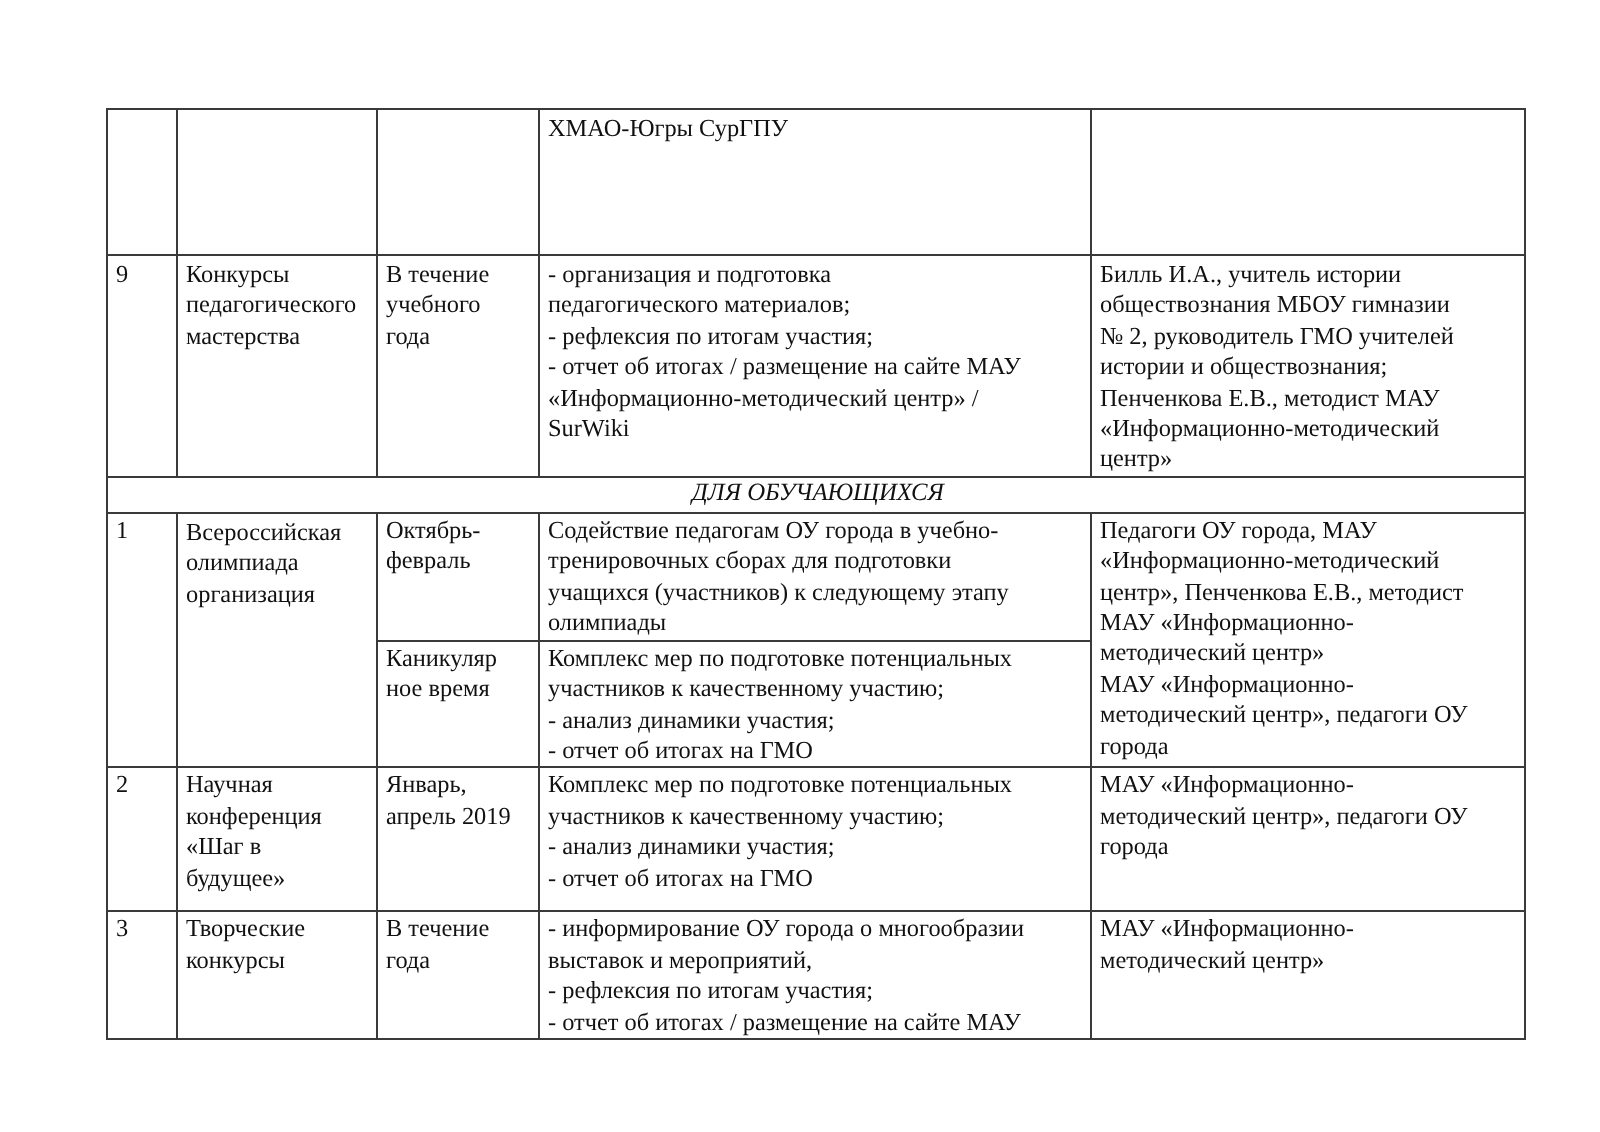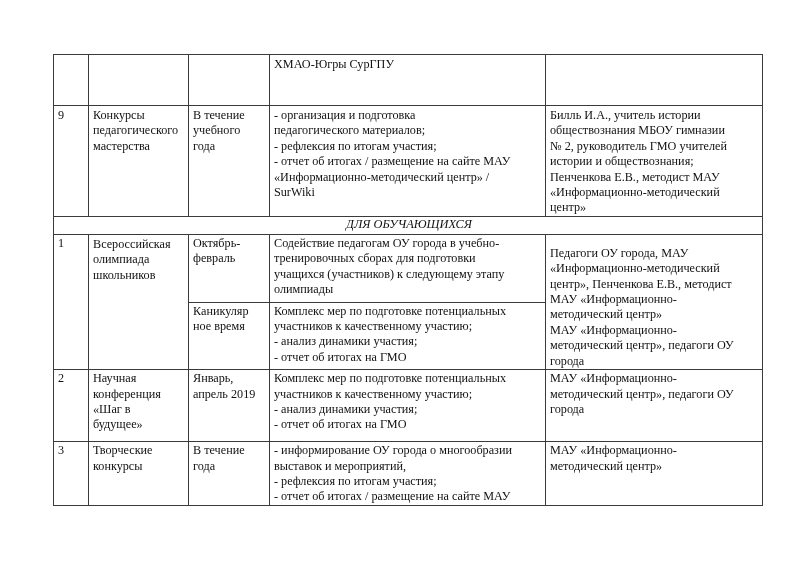--- a/index.html
+++ b/index.html
@@ -56,21 +56,21 @@
   <table class="plan">
     <colgroup>
       <col class="c-num">
         <col class="c-name">
         <col class="c-time">
         <col class="c-act">
         <col class="c-resp">
     </colgroup>
     <tbody>
 
-      <tr style="height:51px;">
+      <tr style="height:73px;">
         <td></td>
         <td></td>
         <td></td>
         <td style="padding-top:2px;">
           <span class="line">ХМАО-Югры СурГПУ</span>
         </td>
         <td></td>
       </tr>
 
       <tr style="height:110px;">
@@ -110,33 +110,33 @@
         <td colspan="5">ДЛЯ ОБУЧАЮЩИХСЯ</td>
       </tr>
 
       <tr style="height:64px;">
         <td rowspan="2" style="padding-top:1px;">
           <span class="line">1</span>
         </td>
         <td rowspan="2" style="padding-top:2px;">
           <span class="line">Всероссийская</span>
           <span class="line">олимпиада</span>
-          <span class="line">школьников</span>
+          <span class="line">организация</span>
         </td>
         <td style="padding-top:1px;">
           <span class="line">Октябрь-</span>
           <span class="line">февраль</span>
         </td>
         <td style="padding-top:1px;">
           <span class="line">Содействие педагогам ОУ города в учебно-</span>
           <span class="line">тренировочных сборах для подготовки</span>
           <span class="line">учащихся (участников) к следующему этапу</span>
           <span class="line">олимпиады</span>
         </td>
-        <td rowspan="2" style="padding-top:11px;">
+        <td rowspan="2" style="padding-top:1px;">
           <span class="line">Педагоги ОУ города, МАУ</span>
           <span class="line">«Информационно-методический</span>
           <span class="line">центр», Пенченкова Е.В., методист</span>
           <span class="line">МАУ «Информационно-</span>
           <span class="line">методический центр»</span>
           <span class="line">МАУ «Информационно-</span>
           <span class="line">методический центр», педагоги ОУ</span>
           <span class="line">города</span>
         </td>
       </tr>

